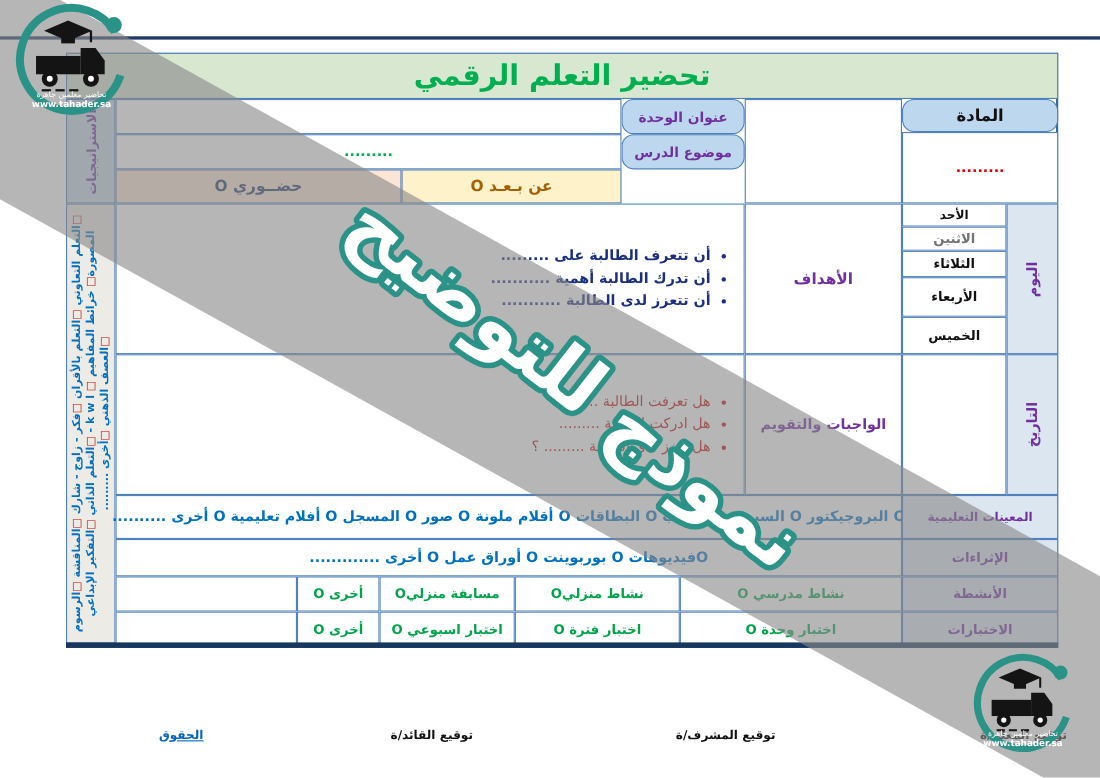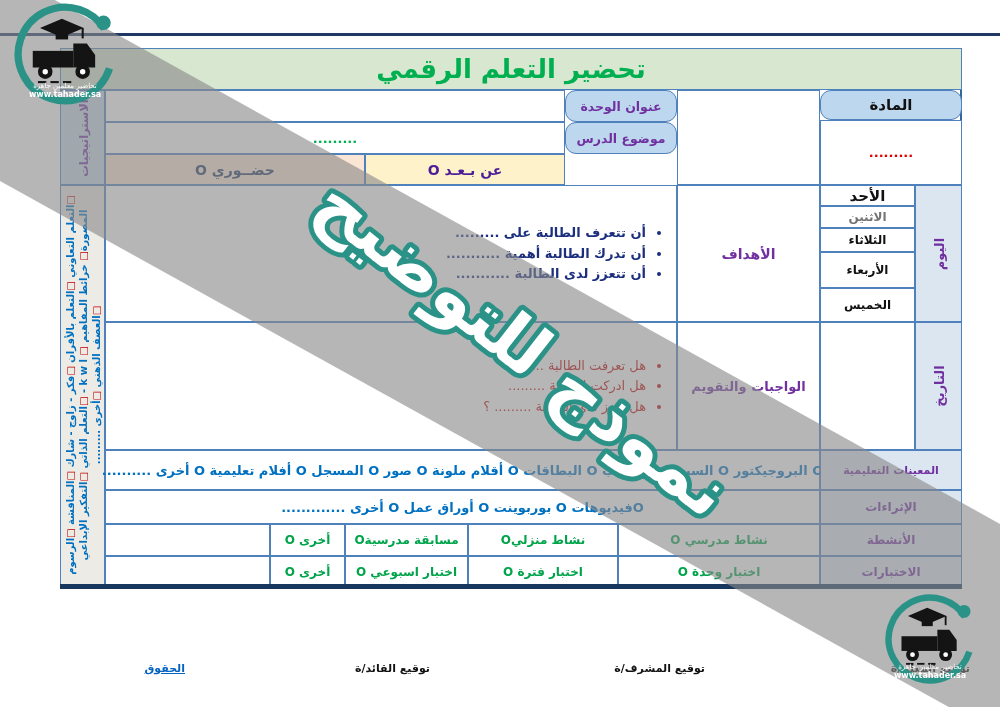--- a/index.html
+++ b/index.html
@@ -66,39 +66,39 @@
   </div>
 
   <div class="cell" style="left:105px;top:90px;width:460px;height:32px;">
     <span></span>
   </div>
   <div class="cell" style="left:105px;top:122px;width:460px;height:32px;">
     <span style="color:#00b050;font-weight:bold;font-size:13px;">.........</span>
   </div>
 
   <div class="cell" style="left:365px;top:154px;width:200px;height:31px;background:#fef2cb;">
-    <span style="color:#4c1d95;font-weight:bold;font-size:14px;">عن بـعـد O</span>
+    <span style="color:#a16207;font-weight:bold;font-size:14px;">عن بـعـد O</span>
   </div>
   <div class="cell" style="left:105px;top:154px;width:260px;height:31px;background:#fbe5d5;">
     <span style="color:#1f3864;font-weight:bold;font-size:14px;">حضــوري O</span>
   </div>
 
   <div class="cell" style="left:105px;top:185px;width:572px;height:137px;">
     <ul class="obj-list" style="color:#1b2f7e;font-weight:bold;font-size:13px;width:100%;">
       <li>أن تتعرف الطالبة على .........</li>
       <li>أن تدرك الطالبة أهمية ...........</li>
       <li>أن تتعزز لدى الطالبة ...........</li>
     </ul>
   </div>
   <div class="cell" style="left:677px;top:185px;width:143px;height:137px;">
     <span class="lbl" style="font-size:14px;">الأهداف</span>
   </div>
 
   <div class="cell" style="left:820px;top:185px;width:95px;height:21px;">
-    <span style="font-weight:bold;font-size:15px;color:#111;">الأحد</span>
+    <span style="font-weight:bold;font-size:11px;color:#111;">الأحد</span>
   </div>
   <div class="cell" style="left:820px;top:206px;width:95px;height:22px;">
     <span style="font-weight:bold;font-size:12px;color:#737373;">الاثنين</span>
   </div>
   <div class="cell" style="left:820px;top:228px;width:95px;height:24px;">
     <span style="font-weight:bold;font-size:12px;color:#111;">الثلاثاء</span>
   </div>
   <div class="cell" style="left:820px;top:252px;width:95px;height:36px;">
     <span style="font-weight:bold;font-size:12px;color:#111;">الأربعاء</span>
   </div>
@@ -139,21 +139,21 @@
     <span class="lbl" style="font-size:12px;">الإثراءات</span>
   </div>
 
   <div class="cell" style="left:618px;top:524px;width:202px;height:32px;">
     <span style="color:#00a44a;font-weight:bold;font-size:12px;">نشاط مدرسي O</span>
   </div>
   <div class="cell" style="left:468px;top:524px;width:150px;height:32px;">
     <span style="color:#00a44a;font-weight:bold;font-size:12px;">نشاط منزليO</span>
   </div>
   <div class="cell" style="left:345px;top:524px;width:123px;height:32px;">
-    <span style="color:#00a44a;font-weight:bold;font-size:12px;">مسابقة مدرسيةO</span>
+    <span style="color:#00a44a;font-weight:bold;font-size:12px;">مسابقة منزليO</span>
   </div>
   <div class="cell" style="left:270px;top:524px;width:75px;height:32px;">
     <span style="color:#00a44a;font-weight:bold;font-size:12px;">أخرى O</span>
   </div>
   <div class="cell" style="left:105px;top:524px;width:165px;height:32px;"></div>
   <div class="cell ltblue" style="left:820px;top:524px;width:142px;height:32px;">
     <span class="lbl" style="font-size:12px;">الأنشطة</span>
   </div>
 
   <div class="cell" style="left:618px;top:556px;width:202px;height:32px;">

